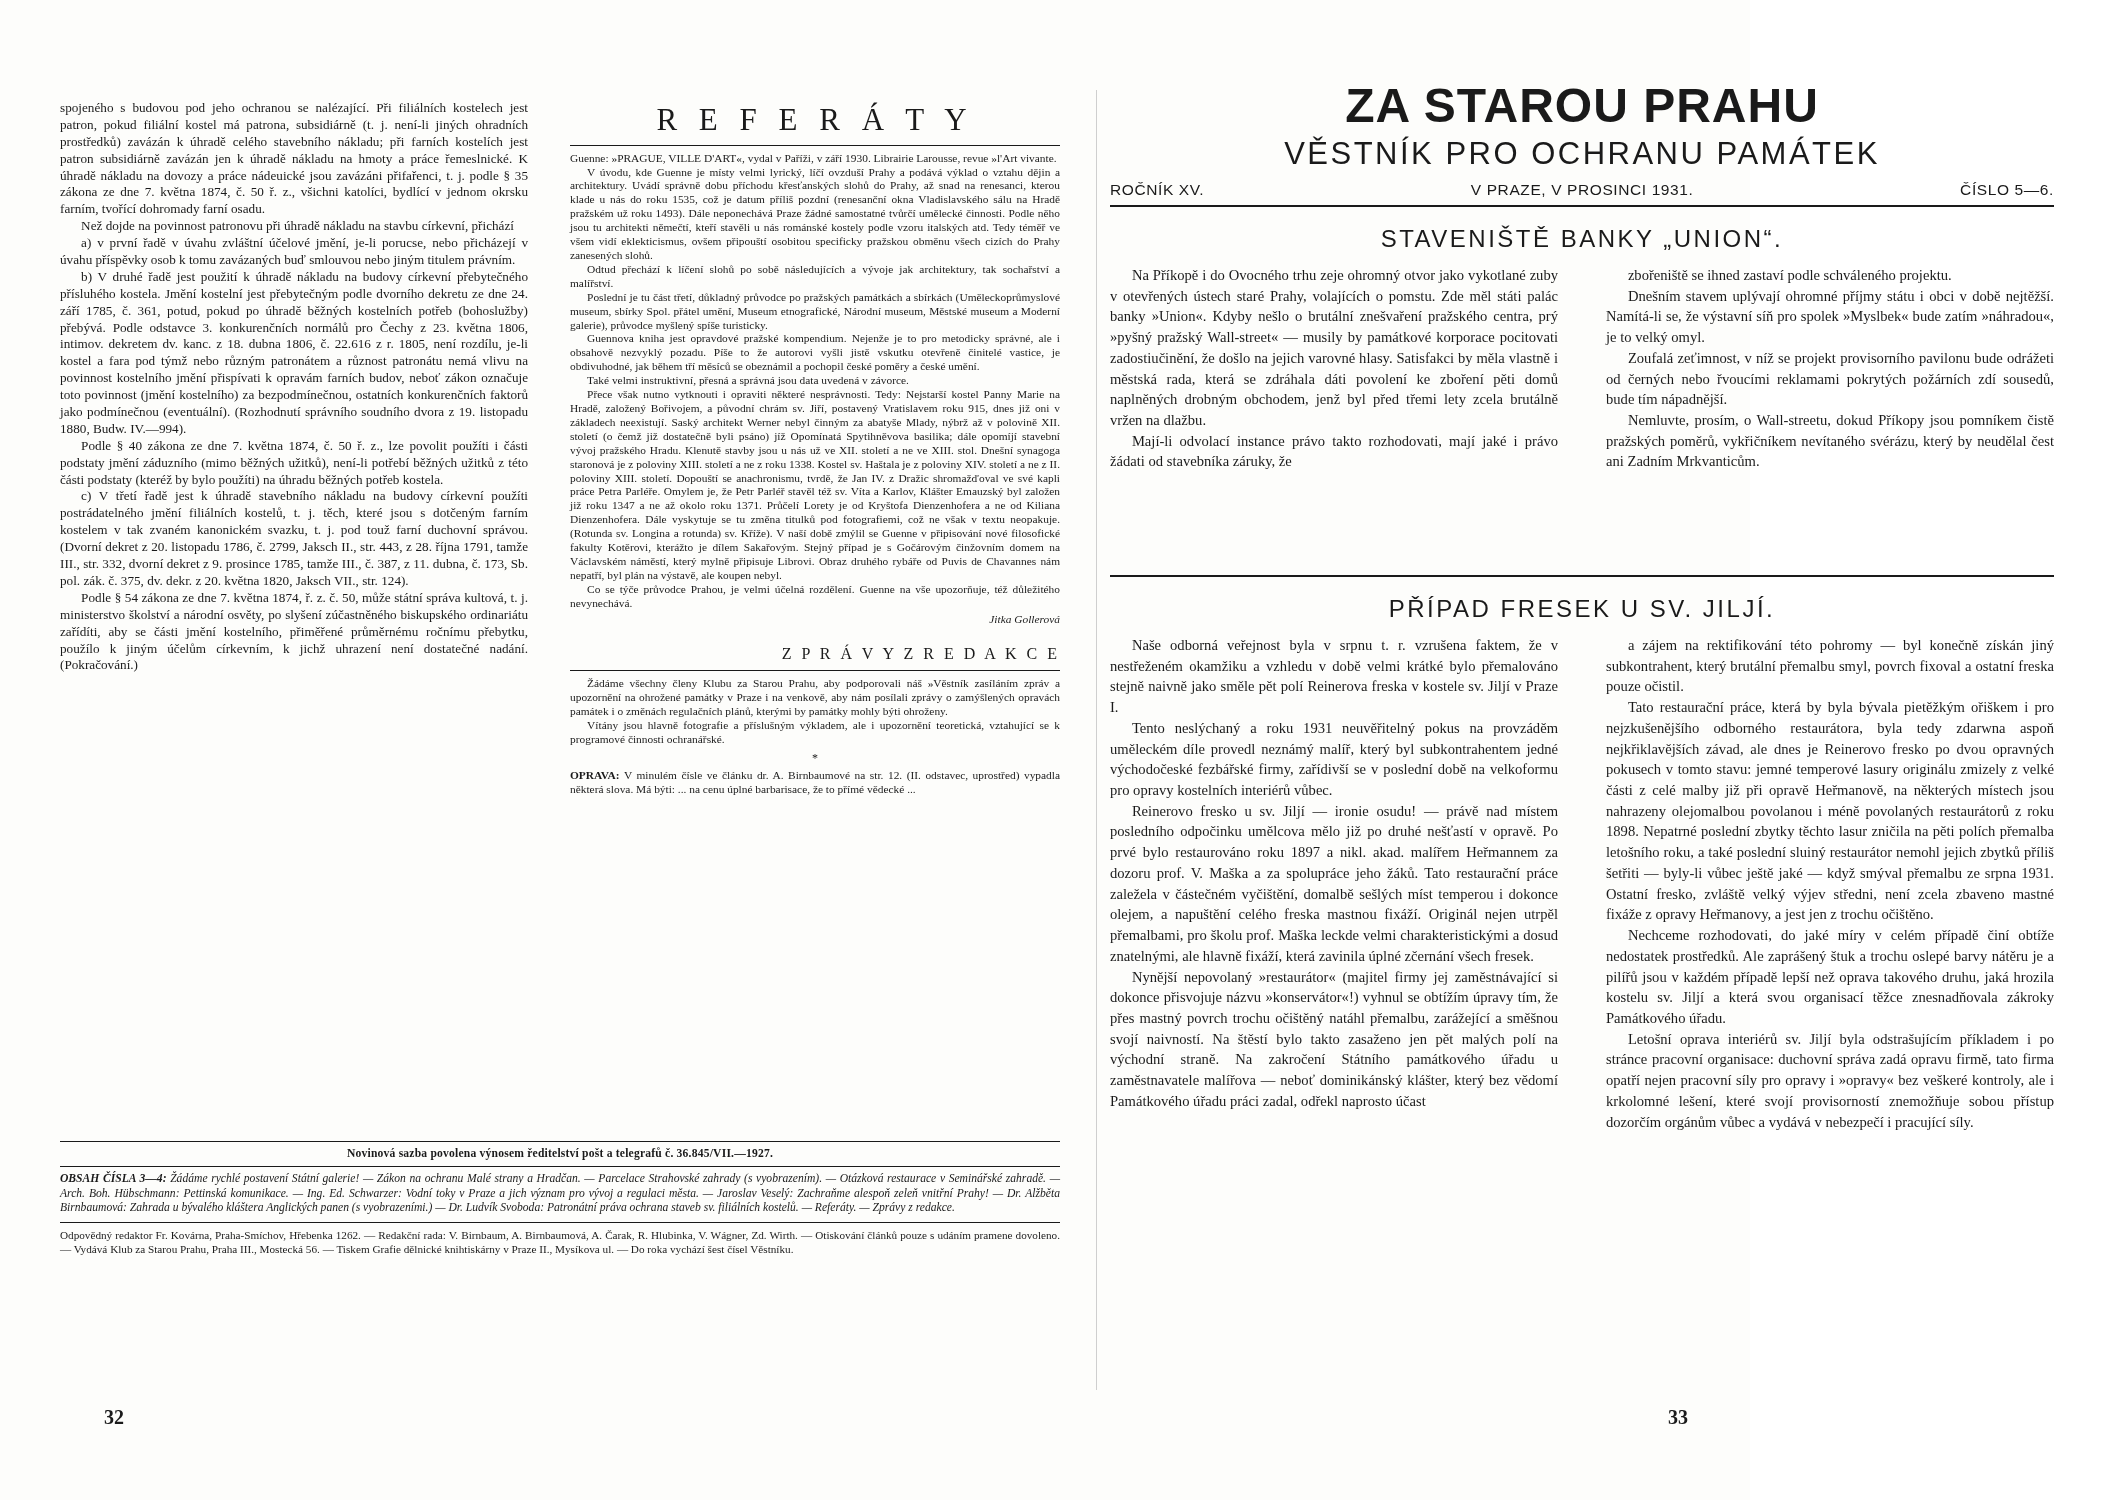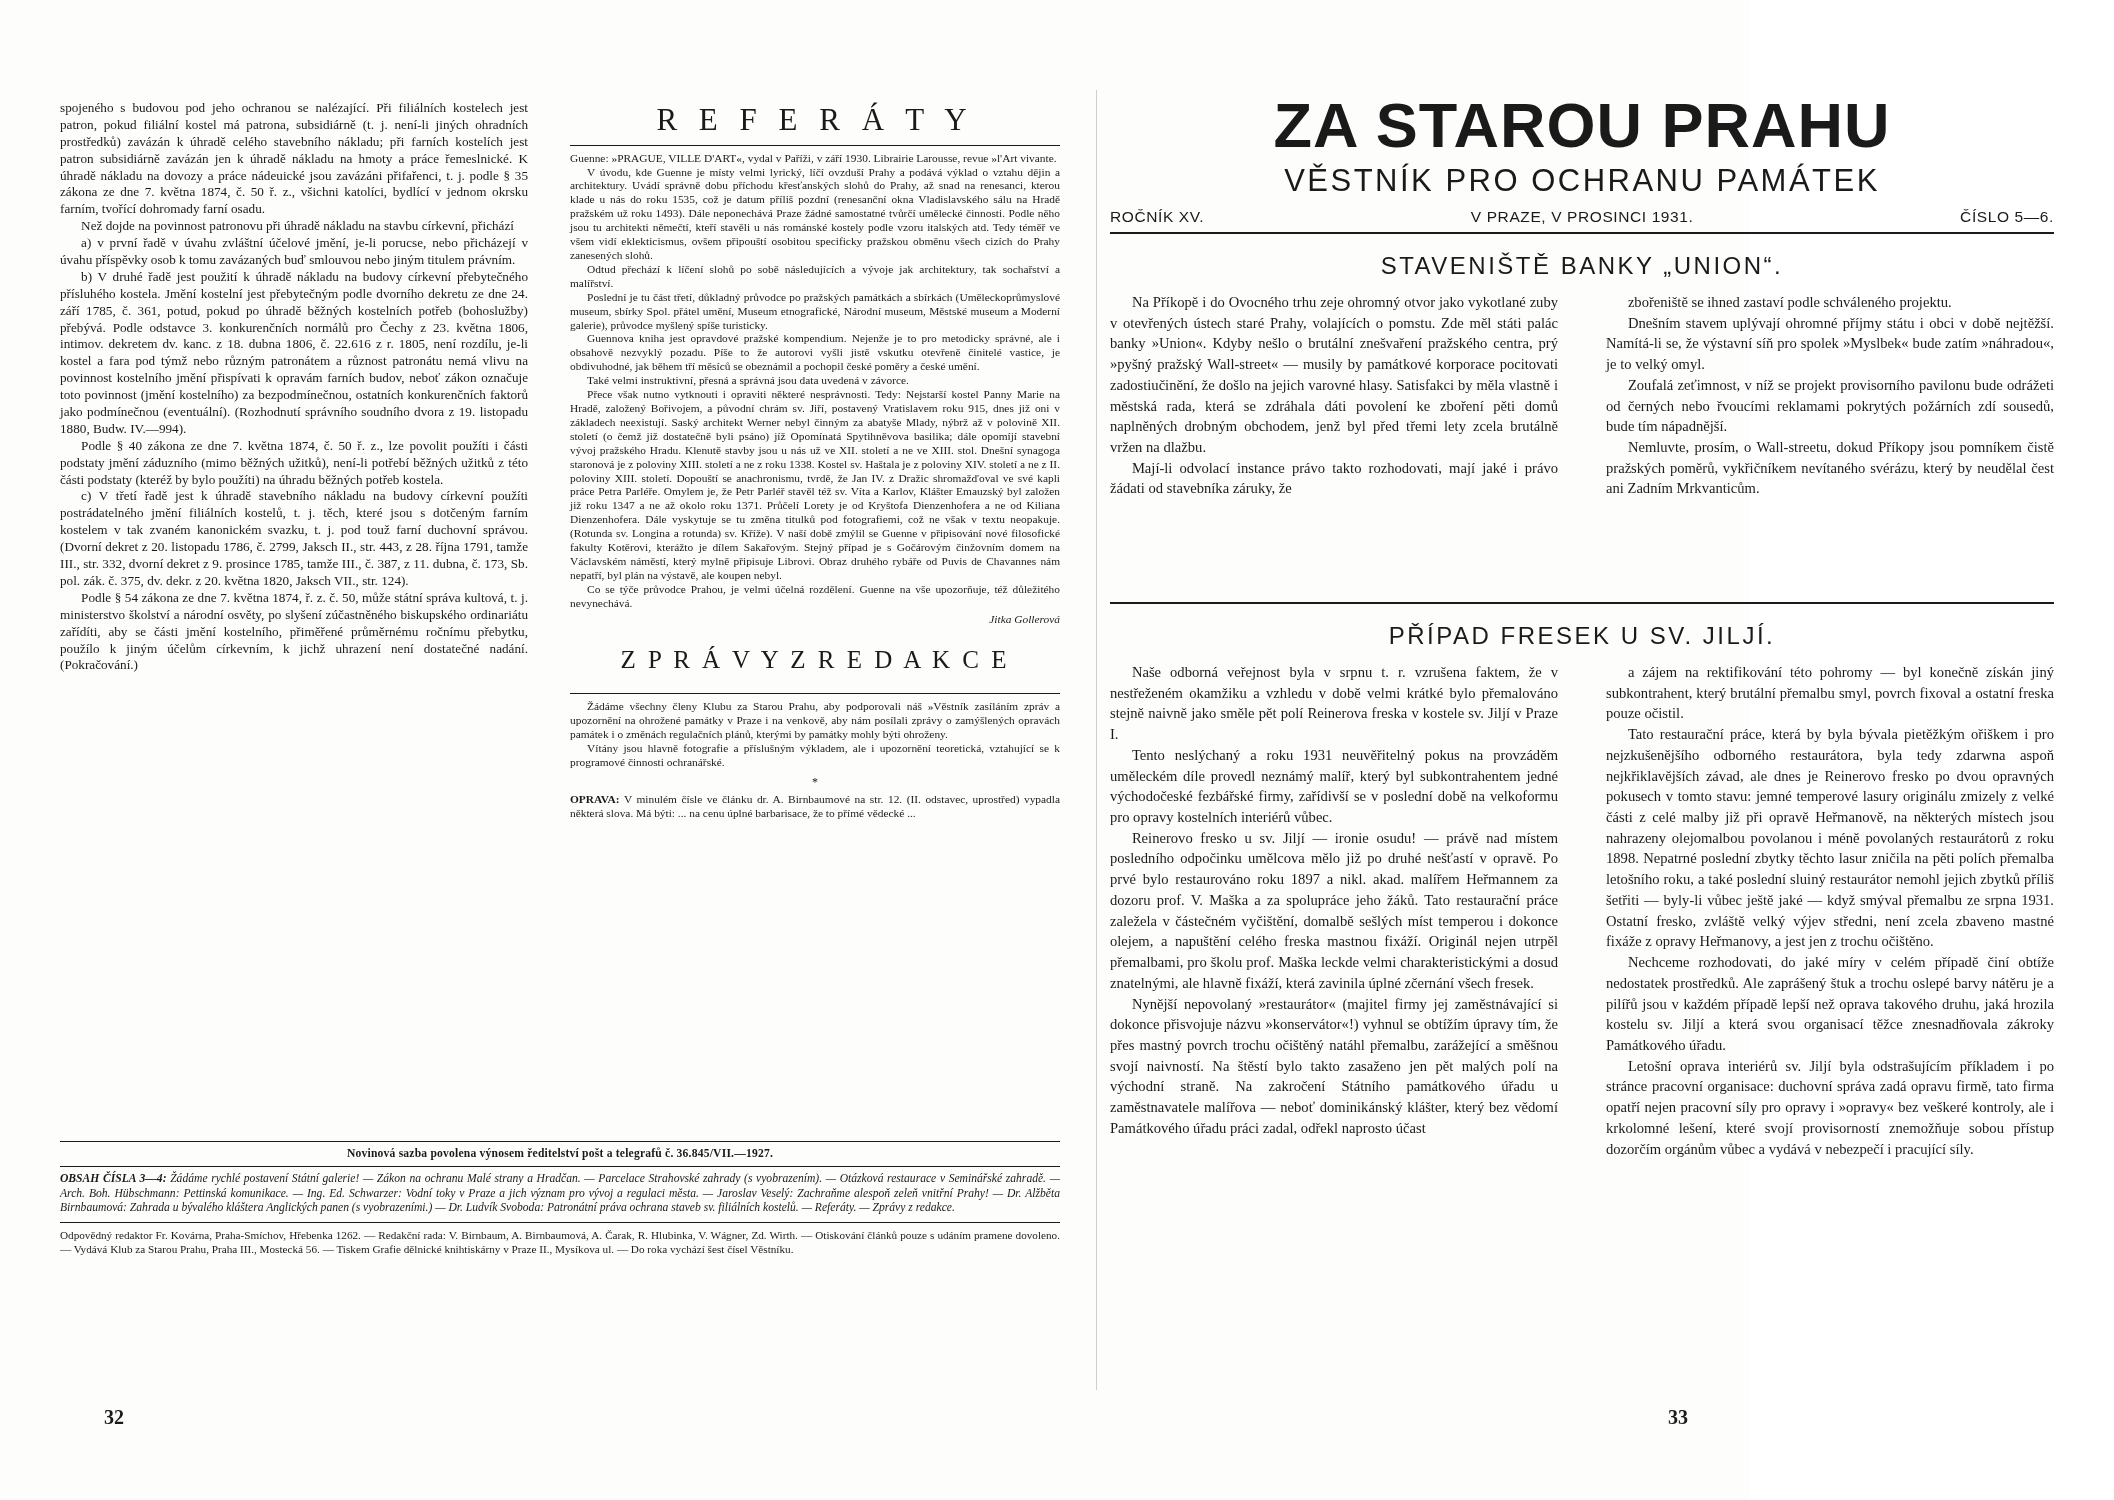--- a/index.html
+++ b/index.html
@@ -43,26 +43,26 @@
   .referaty-title {
     font-size: 31px;
     letter-spacing: 7px;
     text-align: center;
     font-family: "Liberation Serif", serif;
     margin: 0 0 6px 0;
     border-bottom: 1.5px solid #1a1a1a;
     padding-bottom: 5px;
   }
   .zpravy-title {
-    font-size: 25px;
+    font-size: 16px;
     letter-spacing: 3px;
-    text-align: center;
+    text-align: right;
     margin: 18px 0 6px 0;
     border-bottom: 1.5px solid #1a1a1a;
-    padding-bottom: 17px;
+    padding-bottom: 5px;
   }
   .small-body {
     font-size: 11.4px;
     line-height: 1.22;
     text-align: justify;
   }
   .small-body p { margin: 0; text-indent: 1.5em; }
   .small-body p.noindent { text-indent: 0; }
   .sig {
     text-align: right;
@@ -112,26 +112,25 @@
 
   
   .right-page {
     position: absolute;
     left: 1110px; top: 82px;
     width: 944px;
   }
   .masthead-title {
     font-family: "Liberation Sans", sans-serif;
     font-weight: bold;
-    font-size: 63px;
+    font-size: 48px;
     letter-spacing: 1px;
     line-height: 1;
     white-space: nowrap;
     text-align: center;
-    margin-top: 12px;
   }
   .masthead-sub {
     font-family: "Liberation Sans", sans-serif;
     font-size: 31px;
     letter-spacing: 2.5px;
     text-align: center;
     margin-top: 6px;
     white-space: nowrap;
   }
   .masthead-meta {

